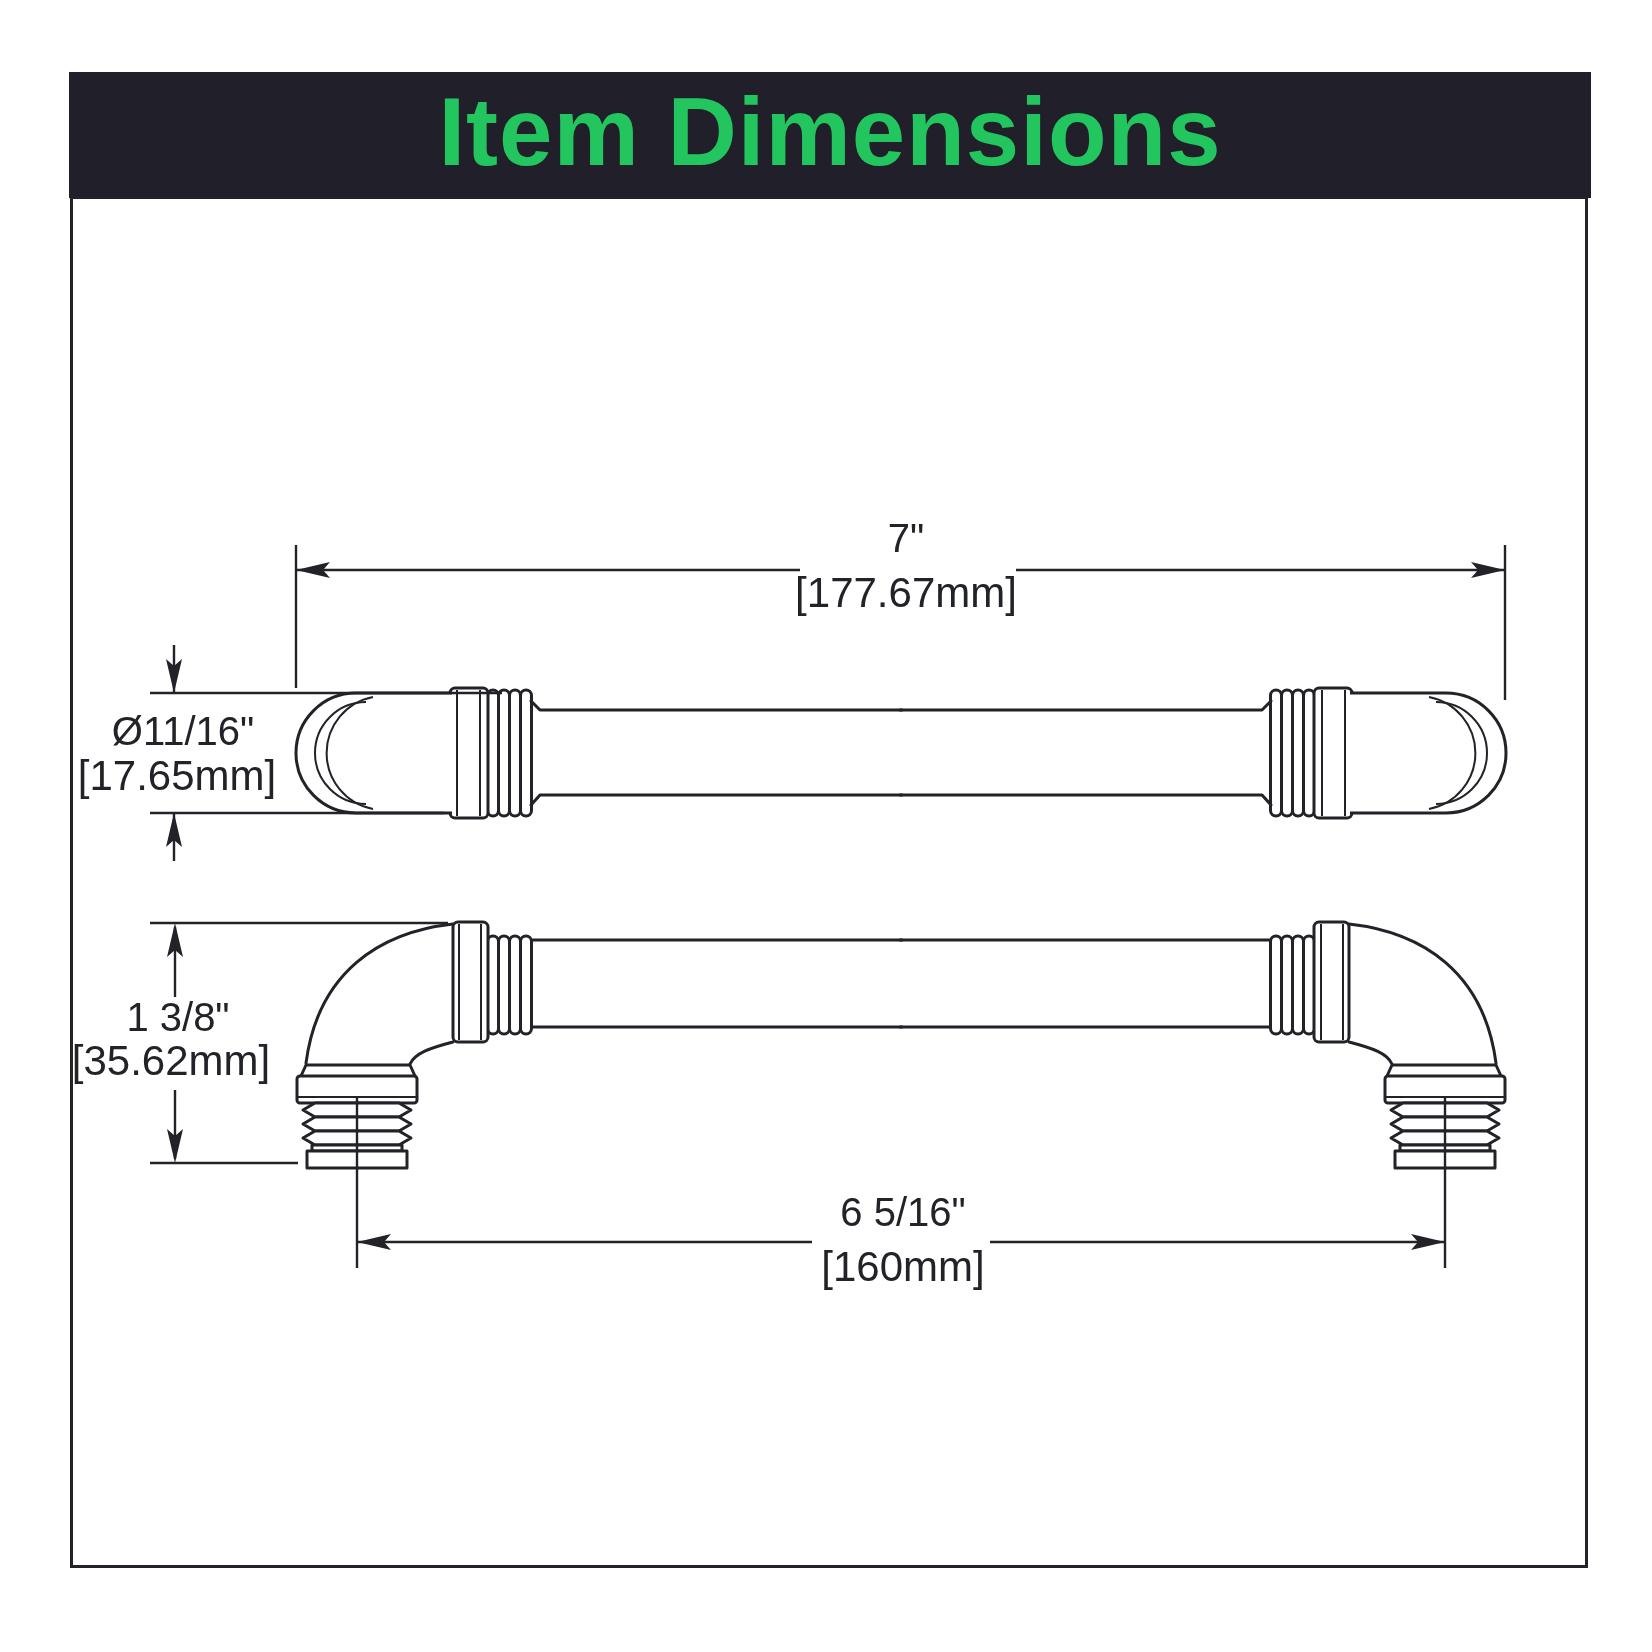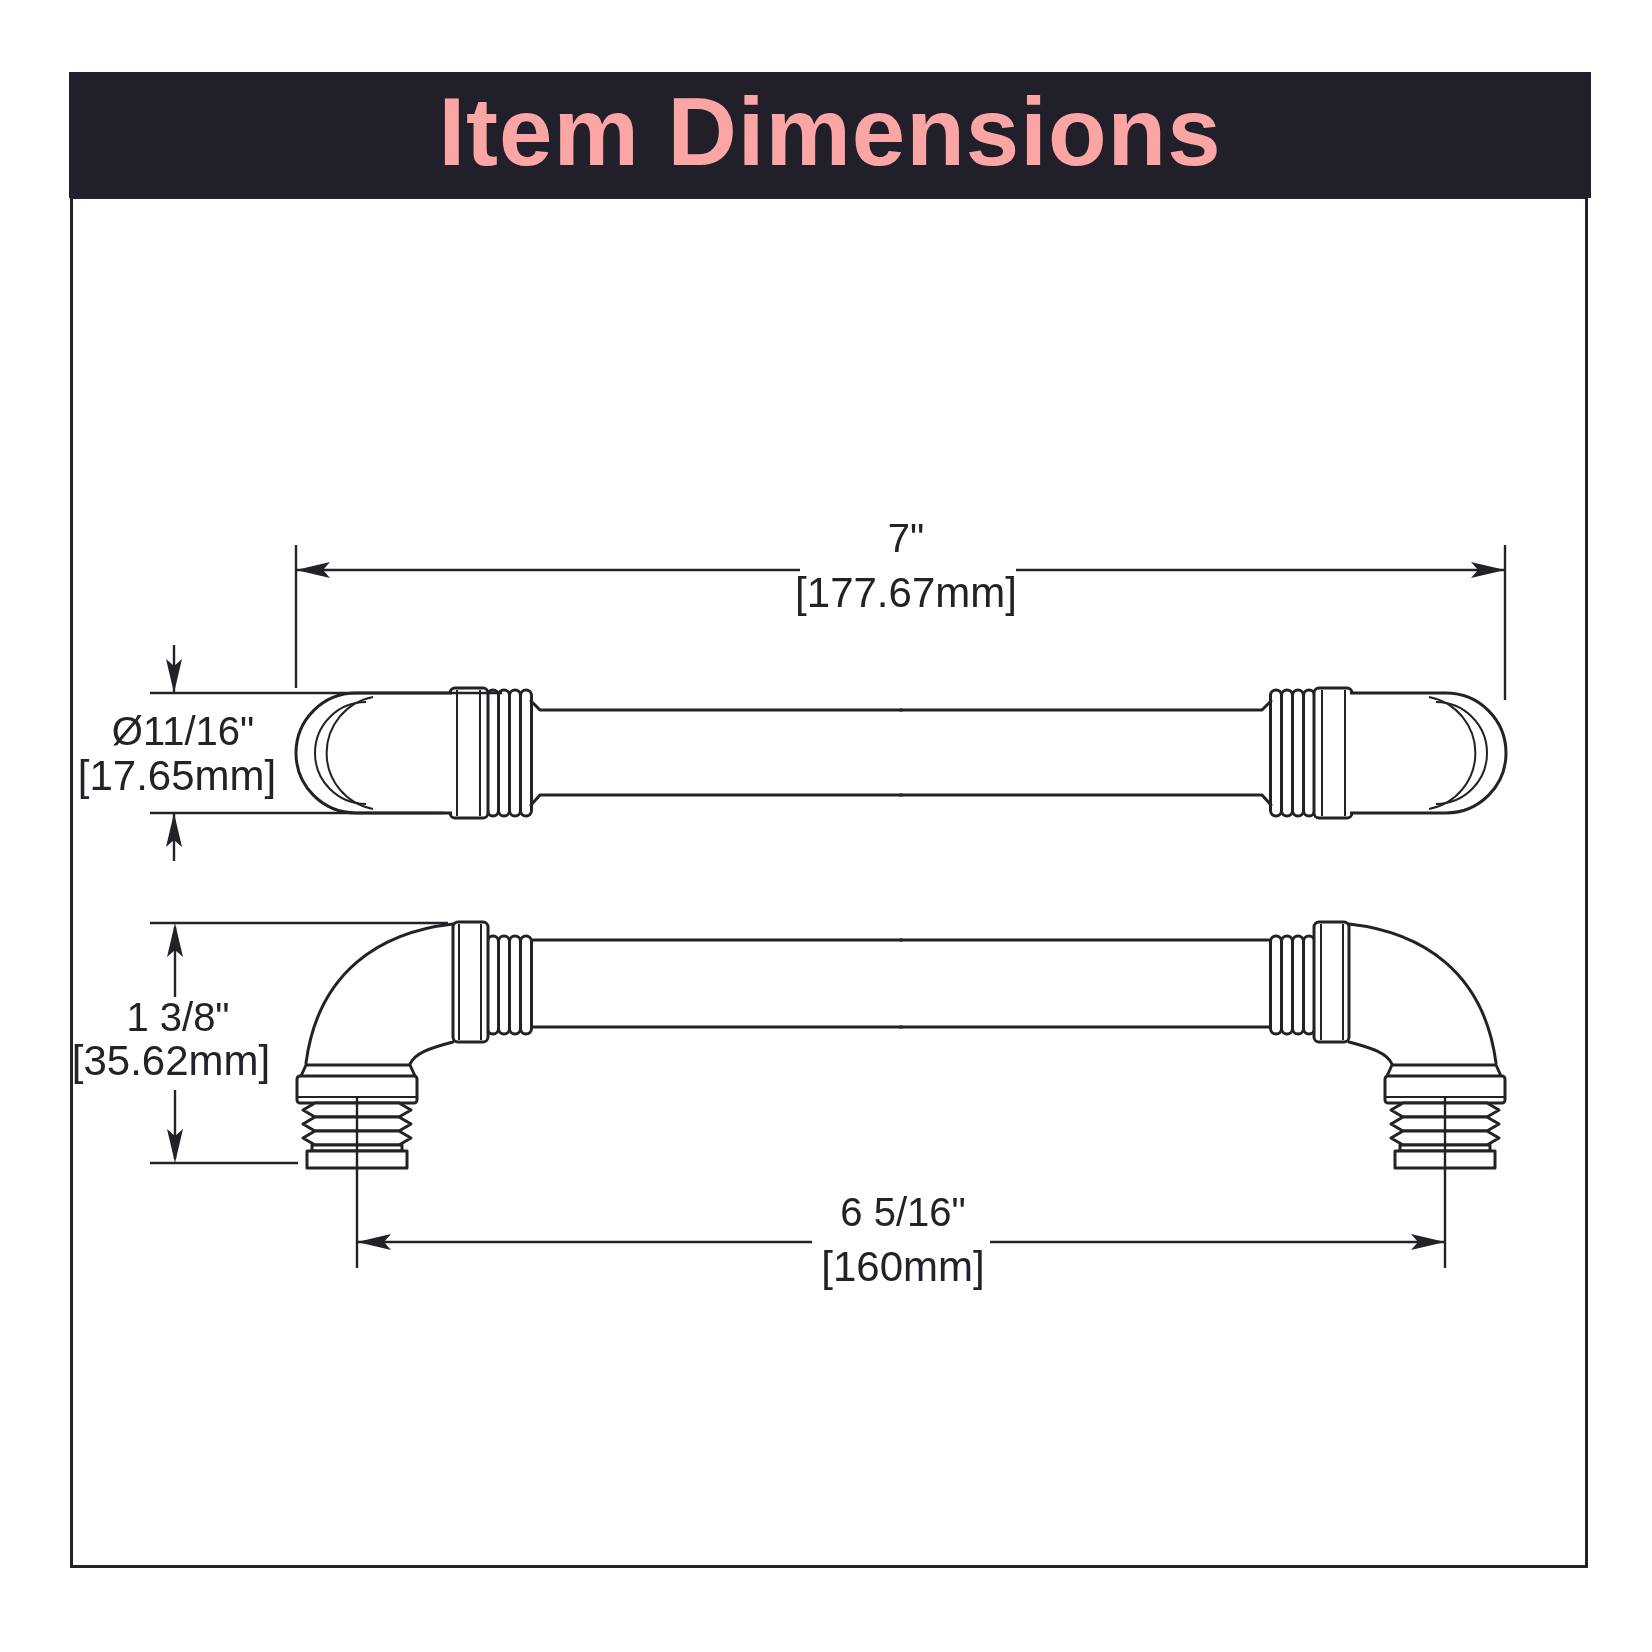--- a/index.html
+++ b/index.html
@@ -10,21 +10,21 @@
     font-family:"Liberation Sans", sans-serif;
     overflow:hidden;
   }
   .header-bar{
     position:absolute;
     left:69px;top:72px;width:1522px;height:126px;
     background:#201f2a;
     display:flex;align-items:center;justify-content:center;
   }
   .header-bar .title{
-    color:#fca5a5;
+    color:#22c55e;
     font-size:96px;
     font-weight:bold;
     letter-spacing:1px;
     line-height:1;
     padding-bottom:6px;
   }
   .content-frame{
     position:absolute;
     left:70px;top:196px;width:1518px;height:1372px;
     border:3px solid #232228;

